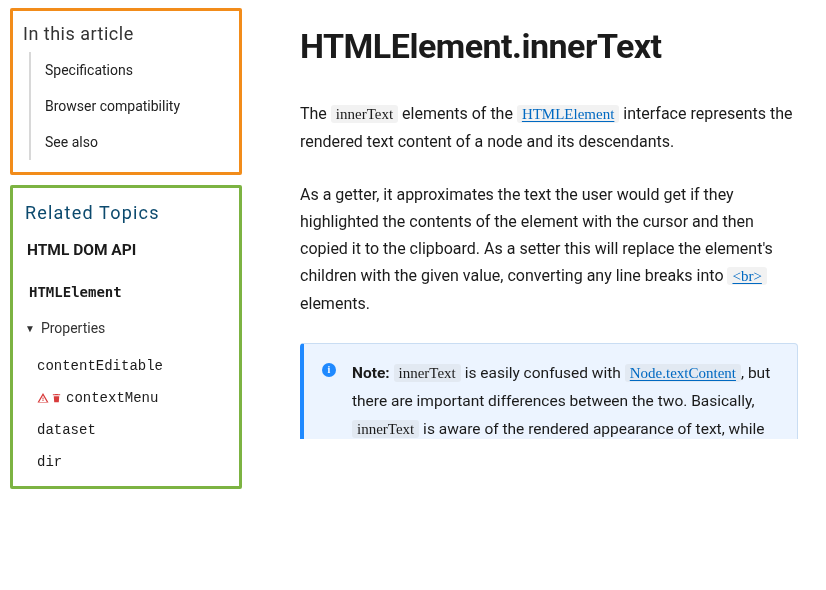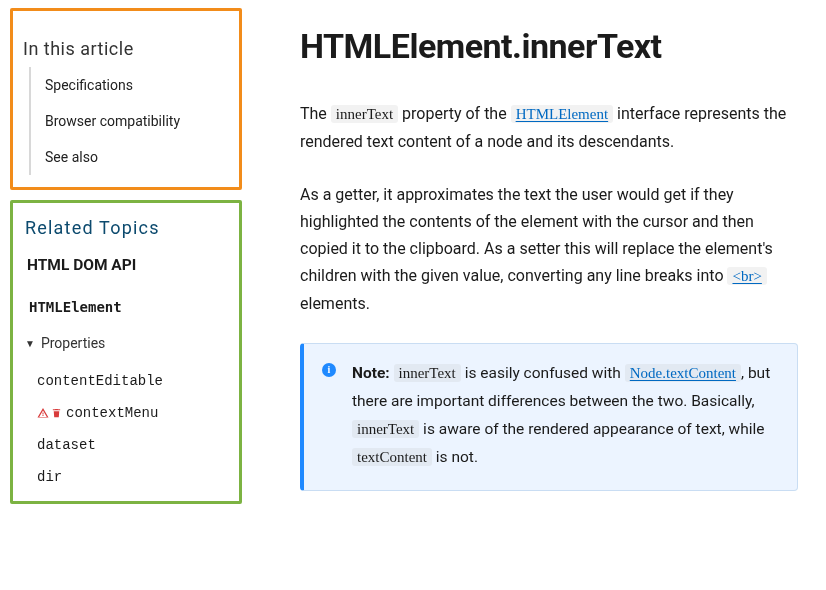--- a/index.html
+++ b/index.html
@@ -21,21 +21,21 @@
     flex-shrink: 0;
   }
   .sidebar::-webkit-scrollbar { width: 10px; }
   .sidebar::-webkit-scrollbar-thumb { background: #d0d0d0; border-radius: 5px; }
   .sidebar::-webkit-scrollbar-track { background: #f4f4f4; }
 
   .article-nav {
     border: 3px solid #f28c1a;
     border-radius: 2px;
     margin: 0 6px 10px 10px;
-    padding: 27px 10px 12px 10px;
+    padding: 12px 10px 12px 10px;
   }
   .article-nav h2 {
     font-size: 18px;
     font-weight: 400;
     letter-spacing: 0.5px;
     color: #333;
     margin-bottom: 8px;
   }
   .article-nav ul {
     list-style: none;
@@ -100,21 +100,21 @@
     align-items: center;
     gap: 4px;
   }
   .badge-icons { display:inline-flex; gap:2px; align-items:center; }
   .warn-icon svg, .trash-icon svg { display:block; }
 
   .main {
     flex: 1;
     padding: 26px 28px 4px 52px;
     overflow-y: auto;
-    height: 590px;
+    height: 439px;
   }
   h1.page-title {
     font-size: 34px;
     font-weight: 700;
     letter-spacing: -0.5px;
     margin-bottom: 34px;
   }
   .para {
     font-size: 16px;
     line-height: 1.7;
@@ -218,21 +218,21 @@
       </li>
     </ul>
   </nav>
 
 </aside>
 
 <main class="main">
   <h1 class="page-title">HTMLElement.innerText</h1>
 
   <p class="para">
-    <span>The </span><code class="inline">innerText</code><span> property of the </span><a href="#" class="codelink"><code class="inline">HTMLElement</code></a><span> interface represents the rendered text content of a node and its descendants.</span>
+    <span>The </span><code class="inline">innerText</code><span> elements of the </span><a href="#" class="codelink"><code class="inline">HTMLElement</code></a><span> interface represents the rendered text content of a node and its descendants.</span>
   </p>
 
   <p class="para">
     <span>As a getter, it approximates the text the user would get if they highlighted the contents of the element with the cursor and then copied it to the clipboard. As a setter this will replace the element's children with the given value, converting any line breaks into </span><a href="#" class="codelink"><code class="inline">&lt;br&gt;</code></a><span> elements.</span>
   </p>
 
   <div class="note">
     <div class="info-icon">i</div>
     <div class="note-body">
       <strong>Note:</strong><span> </span><code class="inline">innerText</code><span> is easily confused with </span><a href="#" class="codelink"><code class="inline">Node.textContent</code></a><span>, but there are important differences between the two. Basically, </span><code class="inline">innerText</code><span> is aware of the rendered appearance of text, while </span><code class="inline">textContent</code><span> is not.</span>

